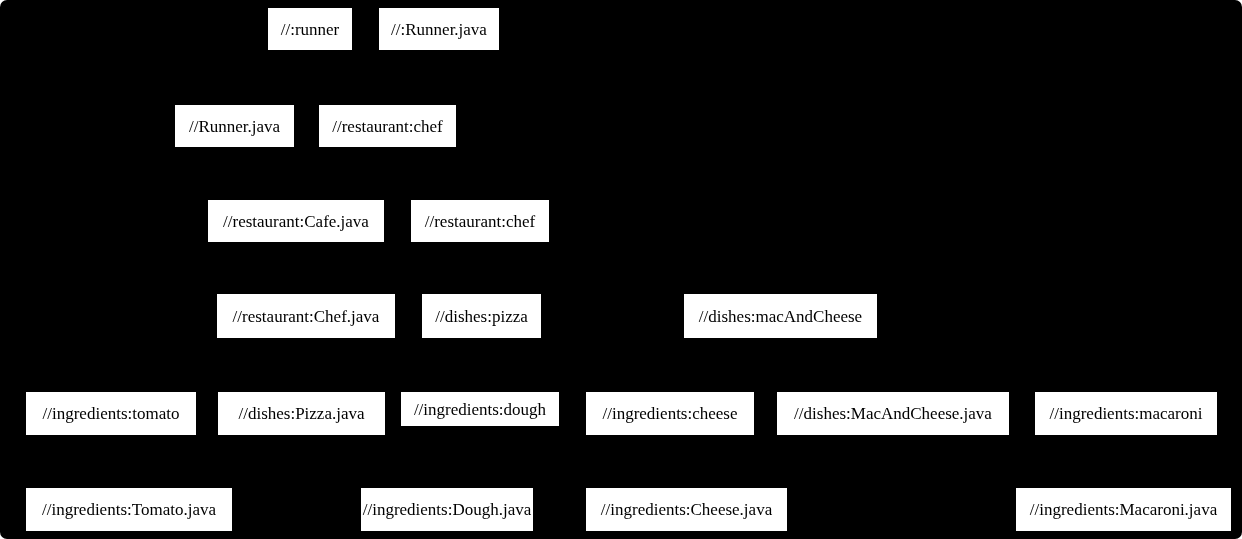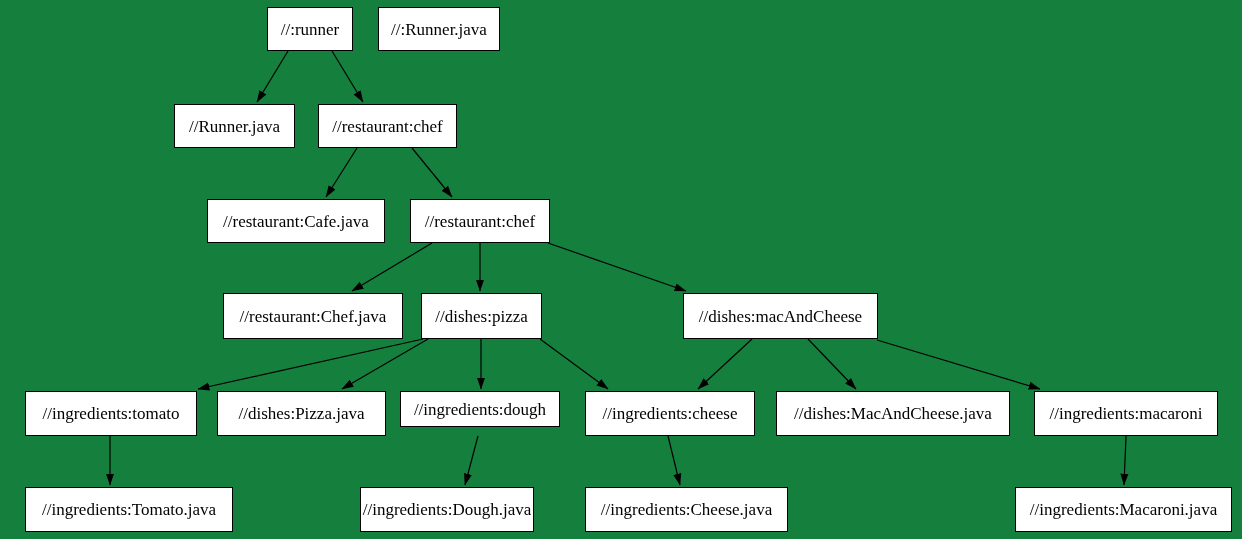--- a/index.html
+++ b/index.html
@@ -6,21 +6,22 @@
     margin: 0;
     padding: 0;
     background: #ffffff;
     font-family: "Liberation Serif", "DejaVu Serif", serif;
   }
   .graph-canvas {
     position: relative;
     width: 1242px;
     height: 539px;
     overflow: hidden;
-    background: #15803d;
+    background: #000000;
+    border-radius: 7px;
   }
   .edges-layer {
     position: absolute;
     left: 0;
     top: 0;
     width: 1242px;
     height: 539px;
     display: block;
   }
   .graph-node {
@@ -84,21 +85,21 @@
   </div>
       <div class="graph-node" style="left: 318px; top: 104px; width: 139px; height: 44px; background: rgb(255, 255, 255); border-color: rgb(0, 0, 0);">
     <span class="graph-node-label">//restaurant:chef</span>
   </div>
       <div class="graph-node" style="left: 207px; top: 199px; width: 178px; height: 44px; background: rgb(255, 255, 255); border-color: rgb(0, 0, 0); align-items: center;">
     <span class="graph-node-label">//restaurant:Cafe.java</span>
   </div>
       <div class="graph-node" style="left: 410px; top: 199px; width: 140px; height: 44px; background: rgb(255, 255, 255); border-color: rgb(0, 0, 0);">
     <span class="graph-node-label">//restaurant:chef</span>
   </div>
-      <div class="graph-node" style="left: 223px; top: 293px; width: 180px; height: 46px; background: rgb(255, 255, 255); border-color: rgb(0, 0, 0);">
+      <div class="graph-node" style="left: 216px; top: 293px; width: 180px; height: 46px; background: rgb(255, 255, 255); border-color: rgb(0, 0, 0);">
     <span class="graph-node-label">//restaurant:Chef.java</span>
   </div>
       <div class="graph-node" style="left: 421px; top: 293px; width: 121px; height: 46px; background: rgb(255, 255, 255); border-color: rgb(0, 0, 0);">
     <span class="graph-node-label">//dishes:pizza</span>
   </div>
       <div class="graph-node" style="left: 683px; top: 293px; width: 195px; height: 46px; background: rgb(255, 255, 255); border-color: rgb(0, 0, 0);">
     <span class="graph-node-label">//dishes:macAndCheese</span>
   </div>
       <div class="graph-node" style="left: 25px; top: 391px; width: 172px; height: 45px; background: rgb(255, 255, 255); border-color: rgb(0, 0, 0);">
     <span class="graph-node-label">//ingredients:tomato</span>

